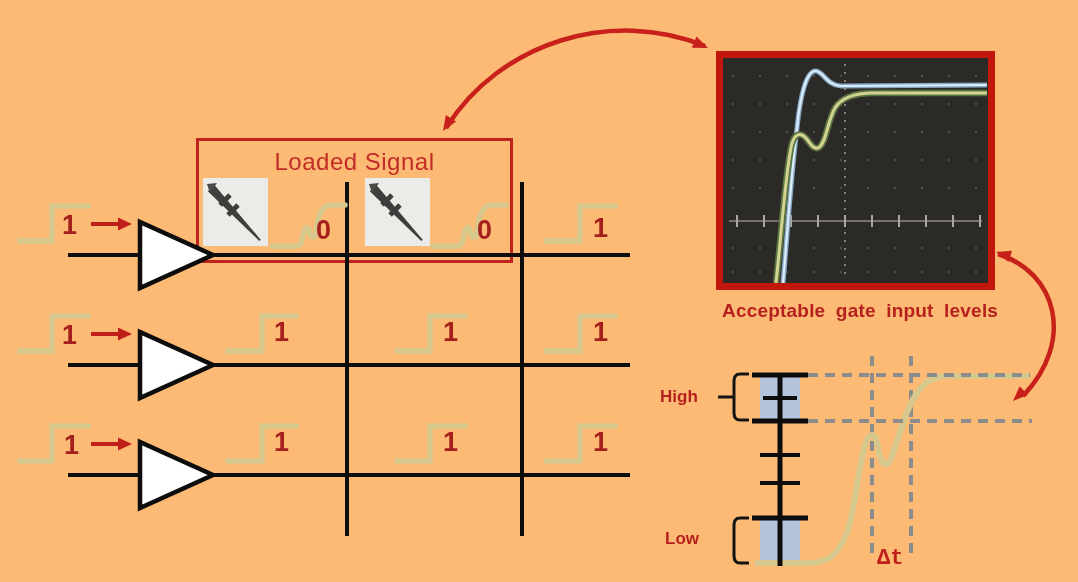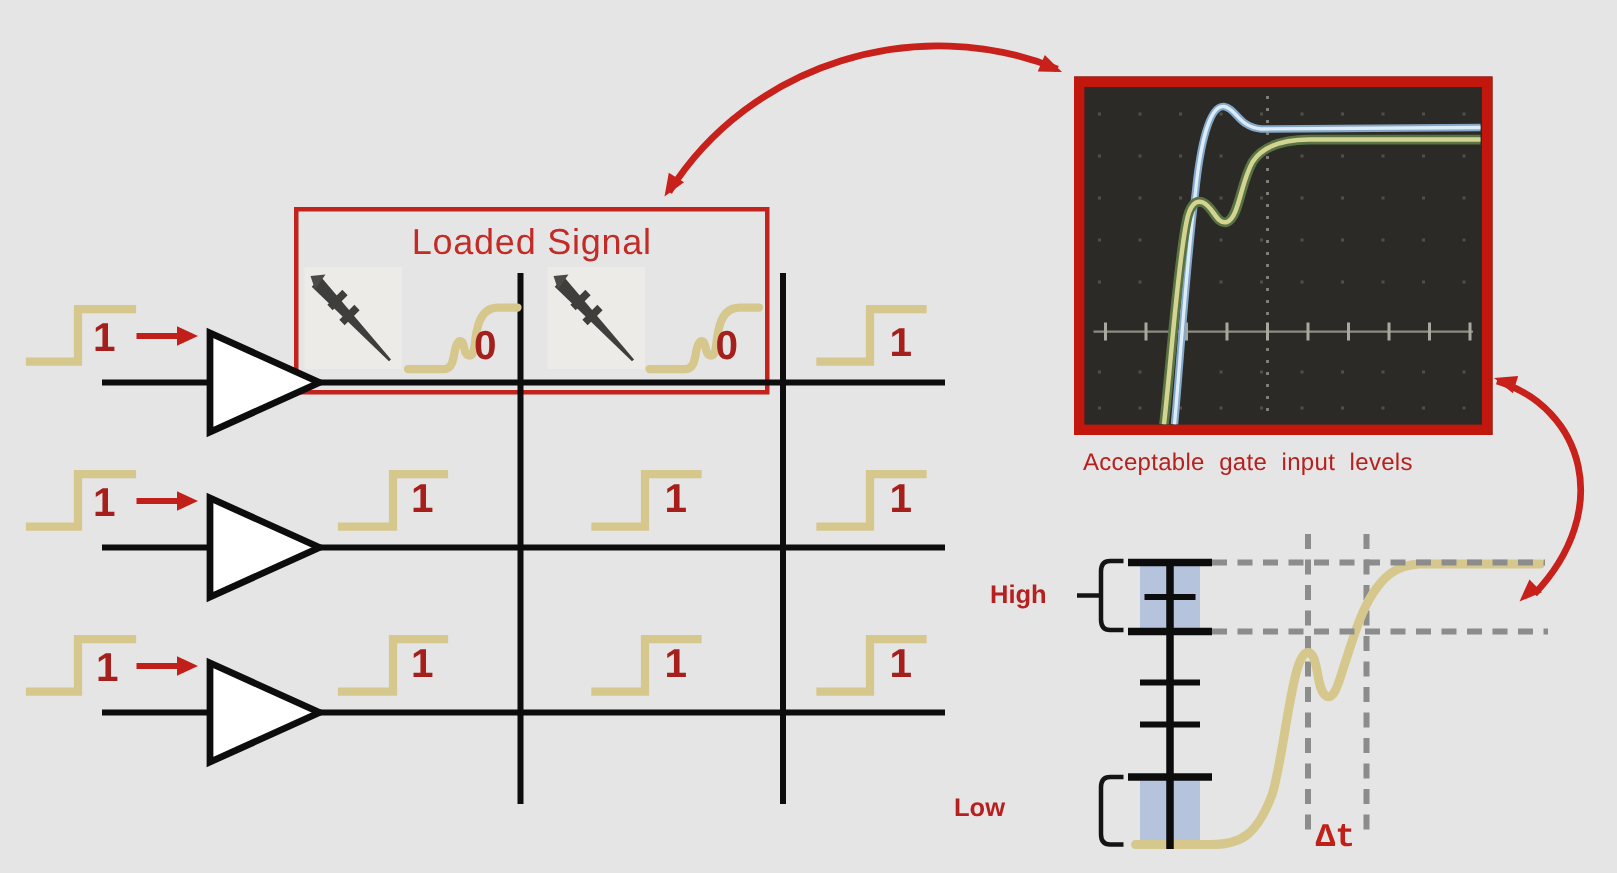--- a/index.html
+++ b/index.html
@@ -1,18 +1,18 @@
 <!DOCTYPE html>
 <html><head>
 <meta charset="utf-8">
 <style>
   html,body{margin:0;padding:0;background:#ffffff;}
   #stage{
     position:relative;width:1078px;height:582px;overflow:hidden;
-    background:#e5e5e5;font-family:"Liberation Sans",sans-serif;
+    background:#fdba74;font-family:"Liberation Sans",sans-serif;
   }
   .abs{position:absolute;}
   svg{display:block;}
   .digit{
     position:absolute;font-weight:bold;font-size:27px;line-height:1;
     color:#a5201d;letter-spacing:0;
   }
   .loaded-box{
     position:absolute;left:196px;top:138px;width:317px;height:125px;
     border:3px solid #c1231d;box-sizing:border-box;z-index:1;
@@ -20,21 +20,21 @@
   .loaded-title{
     position:absolute;left:0;right:0;top:7px;text-align:center;
     color:#c22b26;font-size:24px;font-weight:400;letter-spacing:0.5px;
   }
   .scope-frame{
     position:absolute;left:716px;top:51px;width:265px;height:225px;
     border:7px solid #c2170c;background:#2c2a26;z-index:2;
   }
   .caption{
     position:absolute;left:722px;top:300px;width:290px;
-    color:#b6201e;font-size:16px;font-weight:normal;word-spacing:5px;
+    color:#b6201e;font-size:19px;font-weight:bold;word-spacing:5px;
     letter-spacing:0.2px;z-index:2;
   }
   .lvl-label{
     position:absolute;color:#b6201e;font-weight:bold;font-size:17px;
     line-height:1;z-index:4;
   }
   .dt-label{
     position:absolute;color:#c1201a;font-weight:bold;font-size:22px;
     line-height:1;z-index:4;
   }
@@ -182,21 +182,21 @@
     </g>
 
     <g stroke="#141414" stroke-width="3" fill="none">
       <path d="M119 44 H110 Q104 44 104 51 V83 Q104 90 110 90 H119"></path>
       <path d="M119 188 H110 Q104 188 104 195 V226 Q104 233 110 233 H119"></path>
       <line x1="88" y1="67" x2="103" y2="67"></line>
     </g>
   </svg>
 
   <div class="lvl-label" style="left:660px;top:388px;">High</div>
-  <div class="lvl-label" style="left:636px;top:530px;">Low</div>
+  <div class="lvl-label" style="left:665px;top:530px;">Low</div>
   <div class="dt-label" style="left:877px;top:548px;font-family:Liberation Mono, monospace;">Δt</div>
 
   <svg class="layer arrows" width="1078" height="582" viewBox="0 0 1078 582">
     <g stroke="#c8201a" stroke-width="4.5" fill="none">
       <path d="M446 128 C500 42 612 8 705 46"></path>
       <path d="M998 254 C1056 272 1076 340 1023 396"></path>
     </g>
     <g fill="#c8201a" stroke="none">
       <polygon points="0,0 -15,-6 -15,6" transform="translate(443,131) rotate(122)"></polygon>
       <polygon points="0,0 -15,-6 -15,6" transform="translate(708,48) rotate(23)"></polygon>

